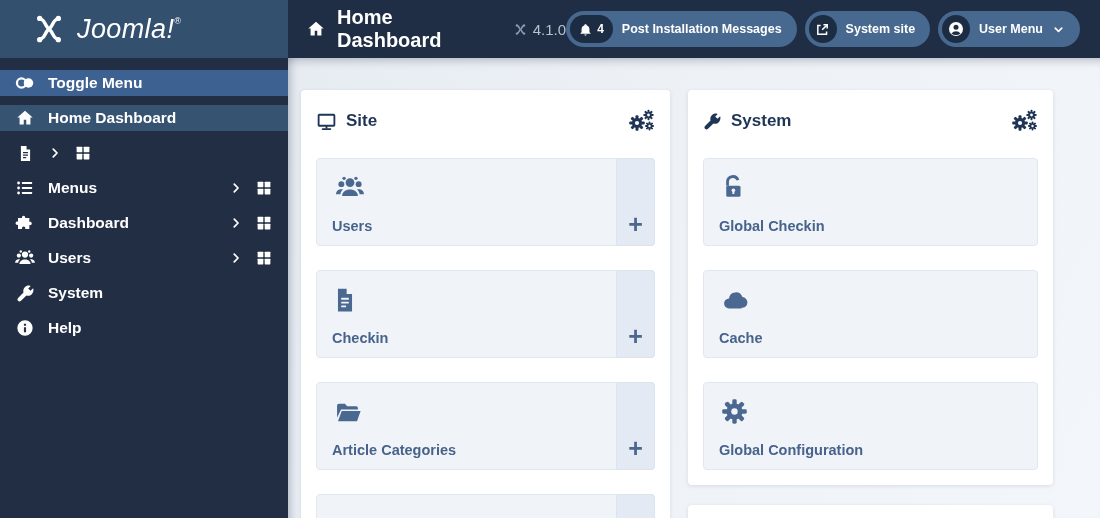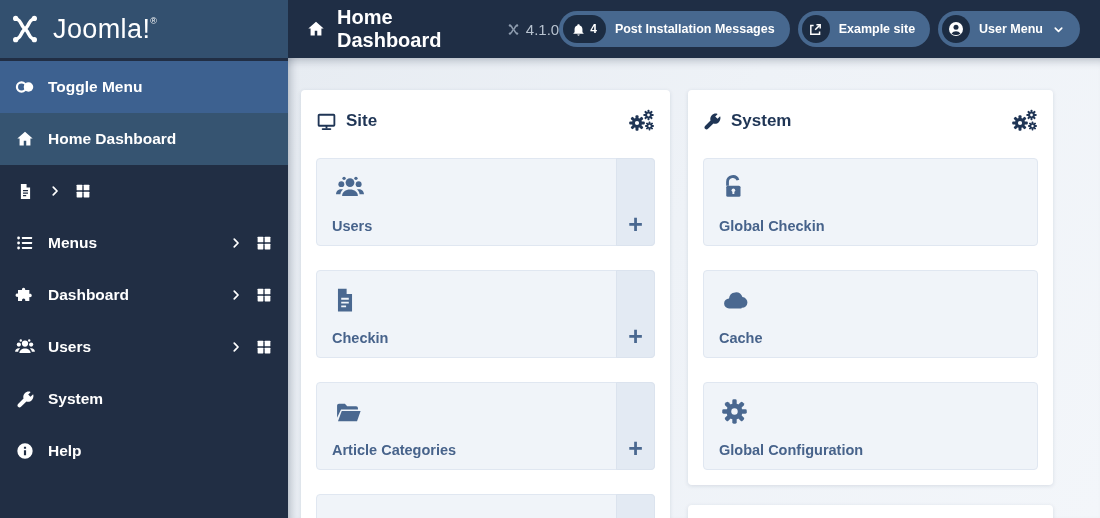--- a/index.html
+++ b/index.html
@@ -11,21 +11,21 @@
     grid-template-rows: 58px 1fr;
     background: var(--content-bg, #edf1f6);
   }
   svg { display:block; }
 
   
   .logo-area {
     grid-column:1; grid-row:1;
     background: var(--logo-bg, #33506f);
     display:flex; align-items:center; gap:11px;
-    padding-left:8px; color:#fff;
+    padding-left:32px; color:#fff;font-style:italic;
   }
   .logo-text { font-size:27px; letter-spacing:.4px; }
   .logo-text sup { font-size:9px; vertical-align:14px; }
 
   
   .header {
     grid-column:2; grid-row:1;
     background: var(--header-bg, #1f2e45);
     display:flex; align-items:center;
     color:#fff; padding:0 20px 0 18px;
@@ -50,22 +50,22 @@
   .cap-circle { width:28px; }
   .cap-stadium { padding:0 9px 0 8px; gap:4px; font-size:12px; font-weight:700; }
 
   
   .sidebar {
     grid-column:1; grid-row:2;
     background: var(--sidebar-bg, #212e44);
     color:#fff; padding-top:3px;
   }
   .nav-item {
-    height:52px; display:flex; align-items:center; gap:11px;
-    padding:0 13px; font-size:15.5px; font-weight:700; cursor:pointer;
+    height:26px; display:flex; align-items:center; gap:11px;
+    padding:0 13px; font-size:15.5px; font-weight:700; cursor:pointer;margin-top:9px;
   }
   .nav-item.active  { background: var(--active-item-bg, #3d6190); }
   .nav-item.current { background: var(--current-item-bg, #365471); }
   .nav-icon { width:24px; display:flex; justify-content:center; }
   .nav-label { flex:1; }
   .nav-right { display:flex; align-items:center; gap:12px; padding-right:2px; }
 
   
   .content {
     grid-column:2; grid-row:2;
@@ -176,21 +176,21 @@
     </div>
 
     <div class="pill">
       <span class="pill-cap cap-circle">
         <svg width="15" height="15" viewBox="0 0 24 24" fill="none" stroke="#fff" stroke-width="2.4">
           <path d="M9 5.5H4.5v14h14V15"></path>
           <path d="M13.5 4.5h6v6"></path>
           <path d="M19 5l-7.5 7.5"></path>
         </svg>
       </span>
-      <span>Example site</span>
+      <span>System site</span>
     </div>
 
     <div class="pill">
       <span class="pill-cap cap-circle">
         <svg width="20" height="20" viewBox="0 0 24 24">
           <circle cx="12" cy="12" r="8.4" fill="#fff"></circle>
           <circle cx="12" cy="9.8" r="3" fill="#1c2c42"></circle>
           <path d="M6.6 17.3a6.8 6.8 0 0 1 10.8 0 8.4 8.4 0 0 1-10.8 0z" fill="#1c2c42"></path>
         </svg>
       </span>

